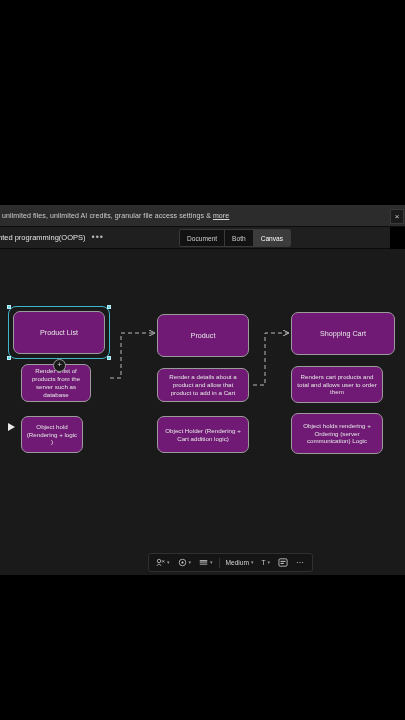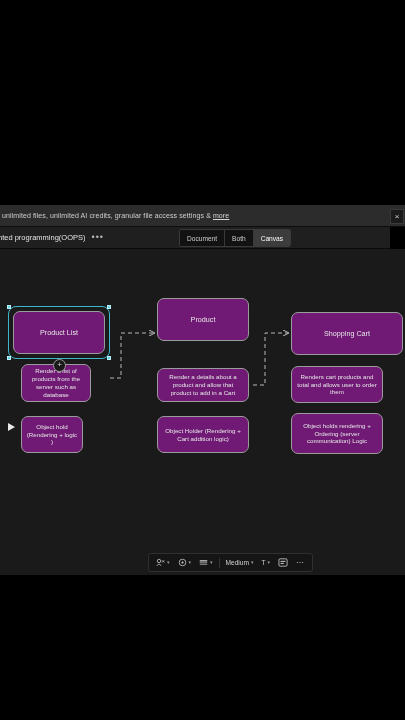--- a/index.html
+++ b/index.html
@@ -304,27 +304,27 @@
       <div class="handle bl"></div>
       <div class="handle br"></div>
     </div>
 
     <div class="add-btn" style="left:53px; top:110px;">+</div>
 
     <div class="node desc" style="left:21px; top:115px; width:70px; height:38px;">Render a list of products from the server  such as database</div>
 
     <div class="node note" style="left:21px; top:167px; width:62px; height:37px;">Object hold (Rendering + logic )</div>
 
-    <div class="node title" style="left:157px; top:49px; width:92px; height:43px;">Product</div>
+    <div class="node title" style="left:157px; top:65px; width:92px; height:43px;">Product</div>
 
     <div class="node desc" style="left:157px; top:119px; width:92px; height:34px;">Render a details about a product and allow that product to add in a Cart</div>
 
     <div class="node note" style="left:157px; top:167px; width:92px; height:37px;">Object Holder (Rendering + Cart addition logic)</div>
 
-    <div class="node title" style="left:291px; top:63px; width:112px; height:43px;">Shopping Cart</div>
+    <div class="node title" style="left:291px; top:63px; width:104px; height:43px;">Shopping Cart</div>
 
     <div class="node desc" style="left:291px; top:117px; width:92px; height:37px;">Renders cart products and total and allows user to order them</div>
 
     <div class="node note" style="left:291px; top:164px; width:92px; height:41px;">Object holds rendering + Ordering (server communication) Logic</div>
 
     <div class="cursor-arrow"></div>
   </div>
 
   <div class="toolbar">
 

